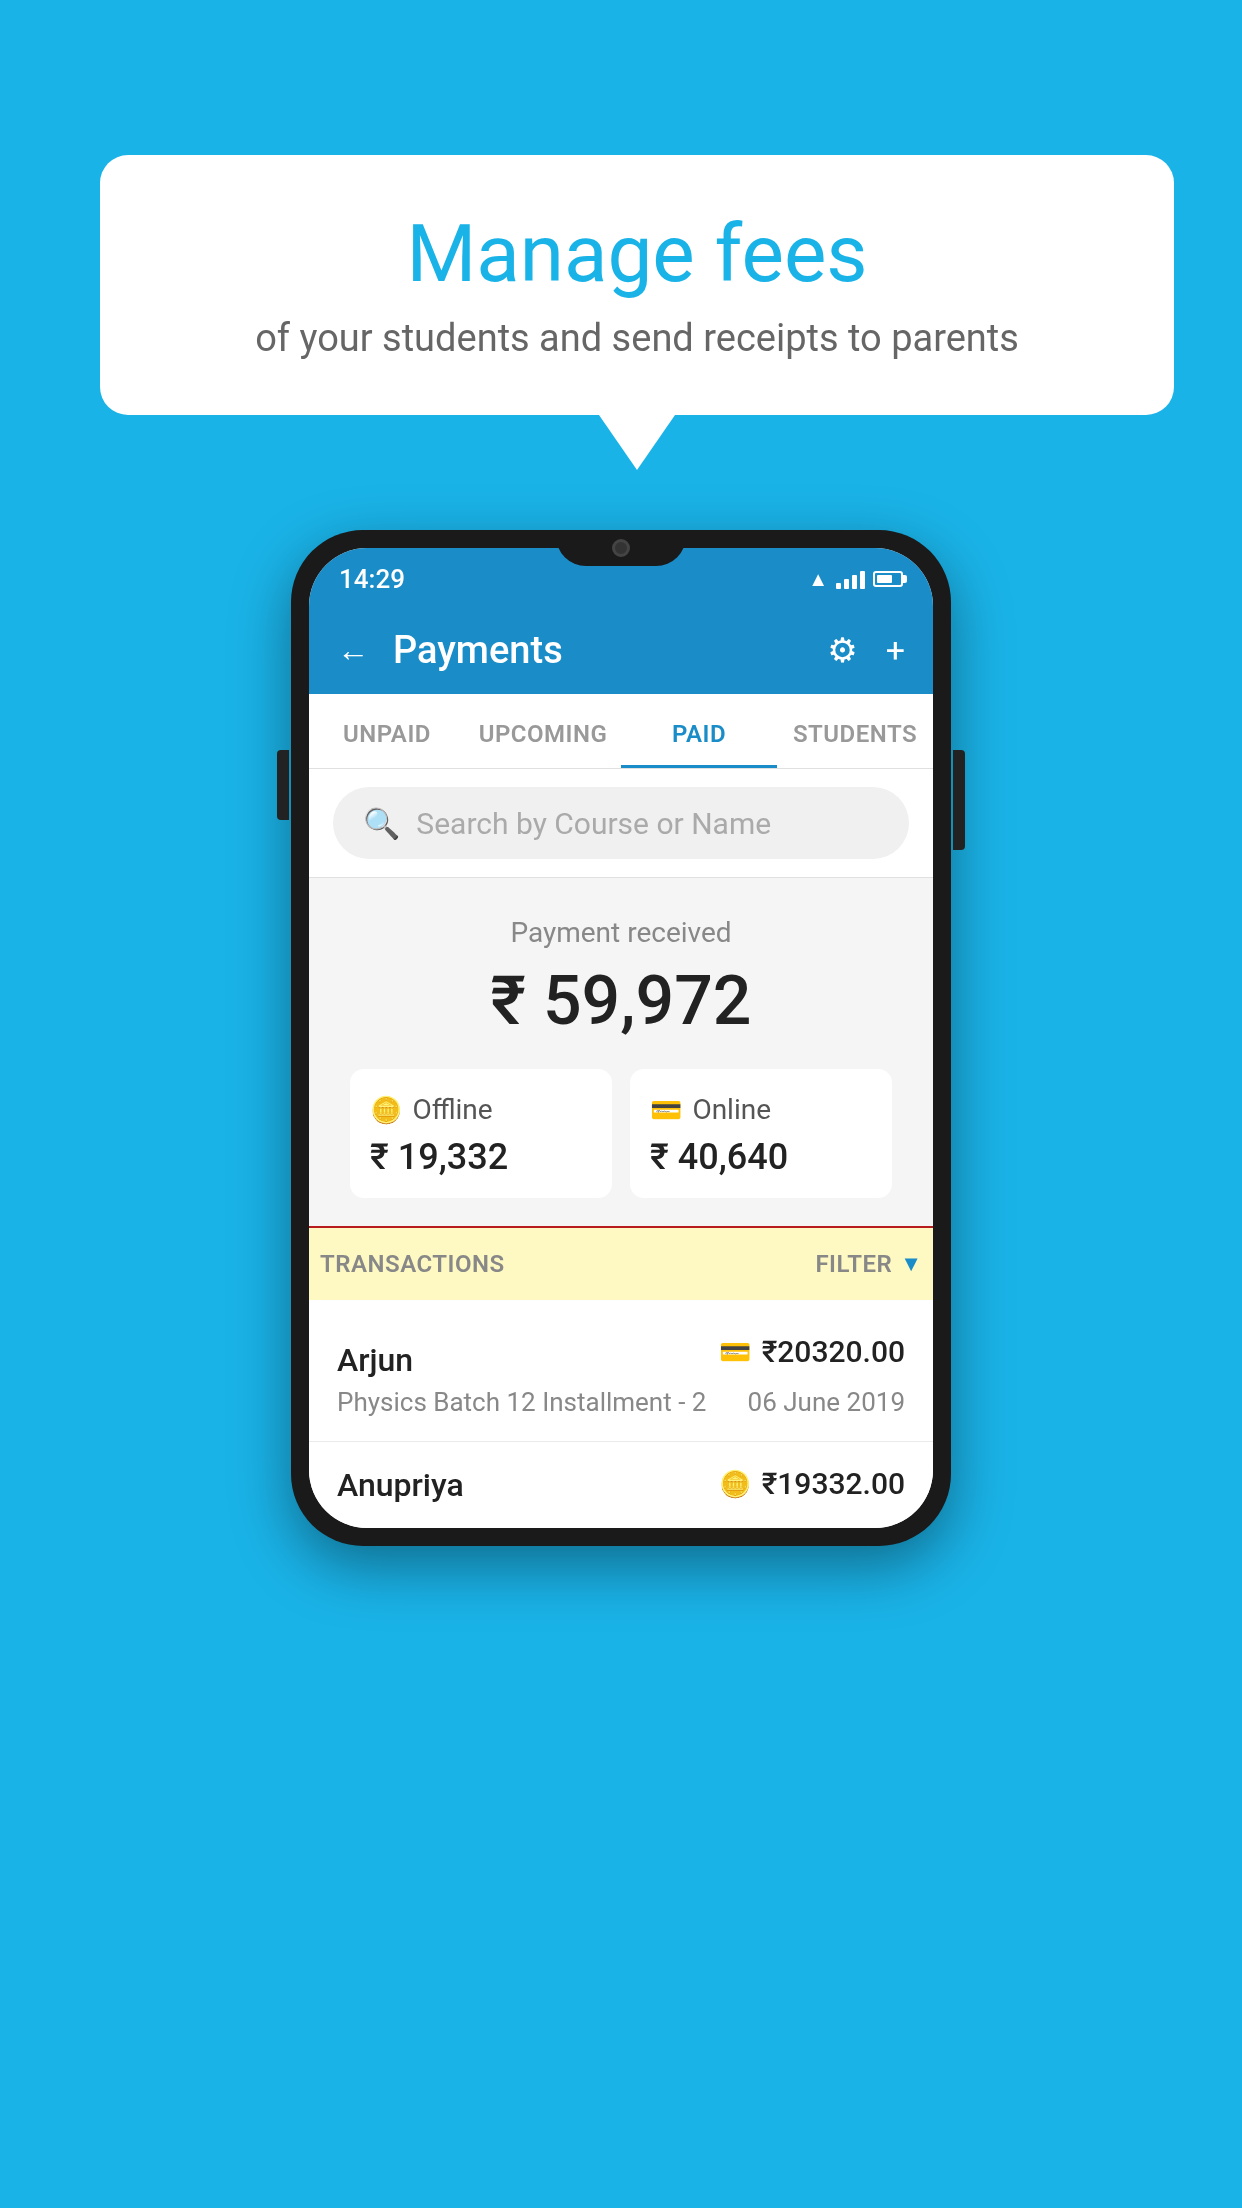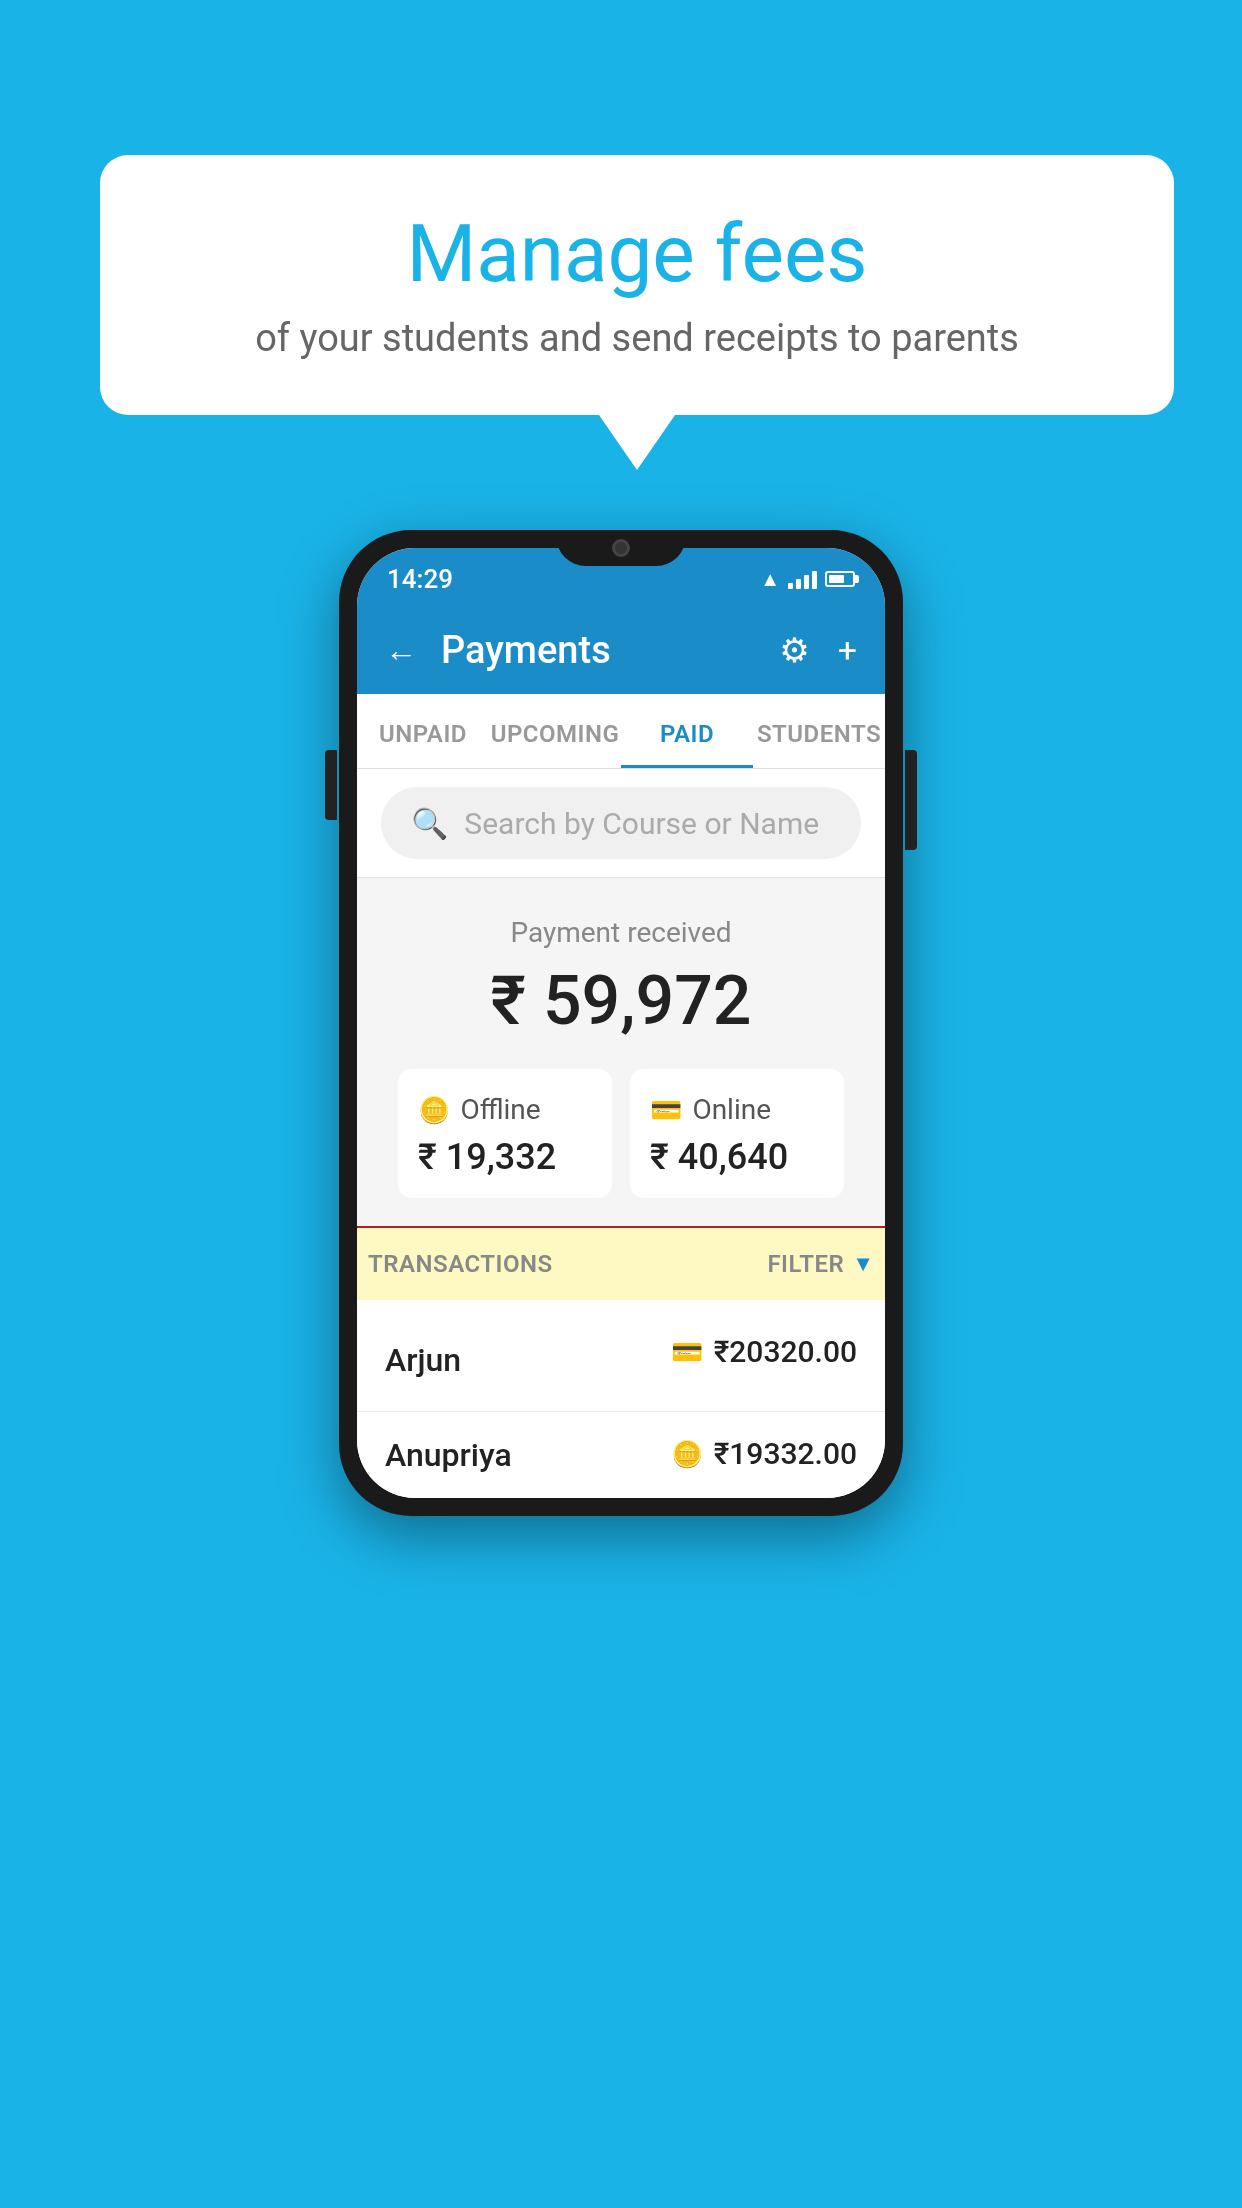--- a/index.html
+++ b/index.html
@@ -55,21 +55,21 @@
       border-top: 55px solid white;
       margin-top: 0;
     }
 
     
     .phone-wrapper {
       position: absolute;
       top: 530px;
       left: 50%;
       transform: translateX(-50%);
-      width: 564px;
+      width: 660px;
     }
 
     .phone-outer {
       background: #1a1a1a;
       border-radius: 72px;
       padding: 18px;
       box-shadow: 0 20px 60px rgba(0,0,0,0.4);
       position: relative;
     }
 
@@ -554,20 +554,24 @@
         </div>
 
         <div class="transaction-row">
           <div class="transaction-top">
             <span class="transaction-name">Arjun</span>
             <div class="transaction-amount-row">
               <span class="pay-icon">💳</span>
               <span class="transaction-amount">₹20320.00</span>
             </div>
           </div>
+          <div class="transaction-bottom">
+            <span class="transaction-course">Physics Batch 12 Installment - 2</span>
+            <span class="transaction-date">06 June 2019</span>
+          </div>
         </div>
 
         <div class="transaction-row-partial">
           <span class="partial-name">Anupriya</span>
           <div class="transaction-amount-row">
             <span class="pay-icon">🪙</span>
             <span class="transaction-amount">₹19332.00</span>
           </div>
         </div>
 

